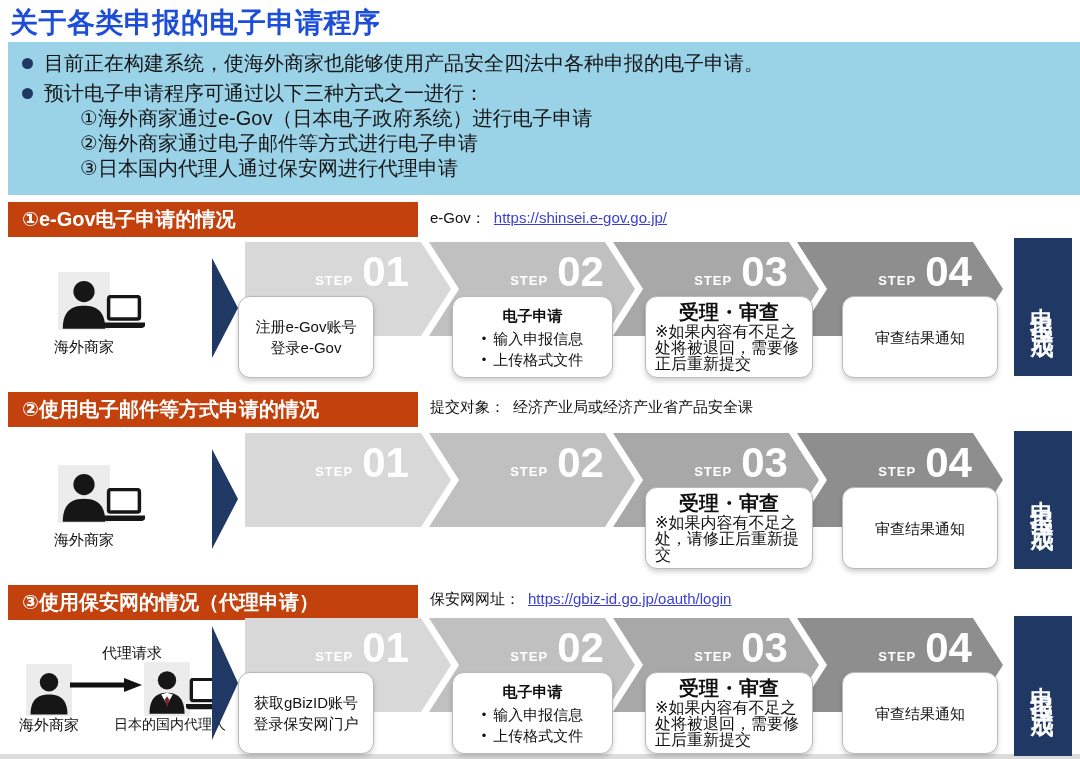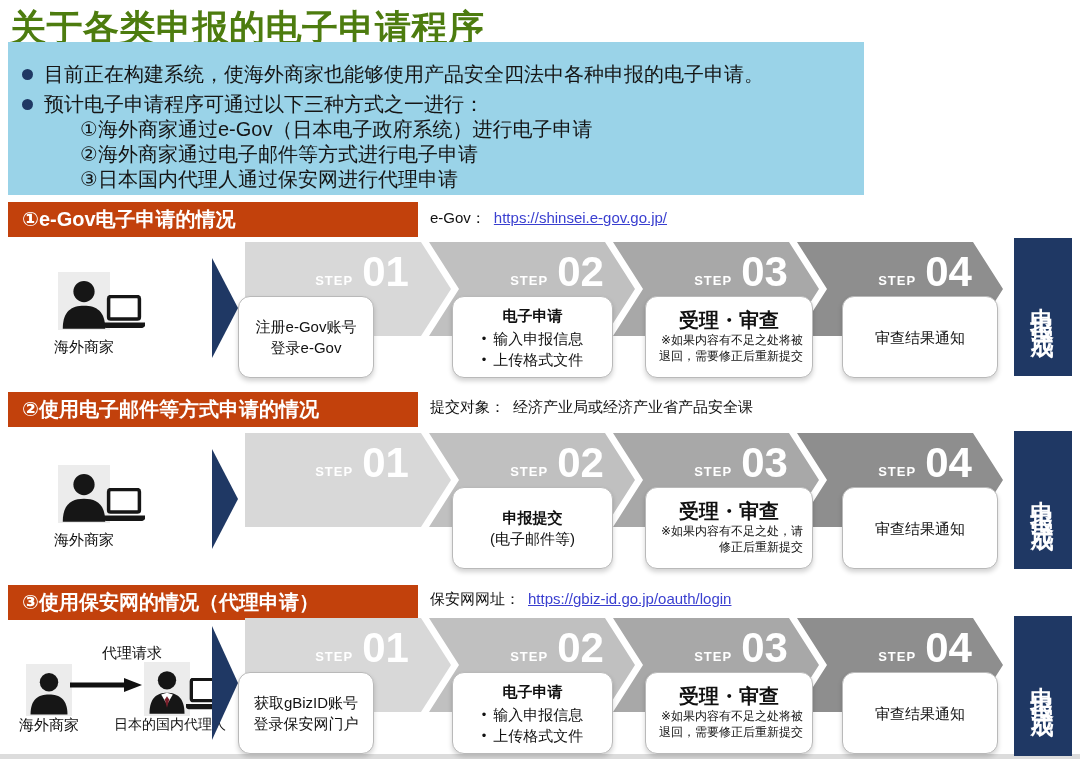--- a/index.html
+++ b/index.html
@@ -1,21 +1,21 @@
 <!DOCTYPE html>
 <html><head>
 <meta charset="utf-8">
 <style>
   html,body { margin:0; padding:0; background:#fff; }
   body { font-family:"Liberation Sans","DejaVu Sans",sans-serif; color:#111; }
   #stage { position:relative; width:1080px; height:759px; background:#ffffff; overflow:hidden; }
 
-  .page-title { position:absolute; left:10px; top:4px; font-size:36px; font-weight:800; color:#4d7c0f; letter-spacing:0.5px; }
-
-  .intro { position:absolute; left:8px; top:42px; width:856px; height:153px; background:#9ad3e8; box-sizing:border-box; padding:15px 14px 0 14px; font-size:20px; color:#151515; }
+  .page-title { position:absolute; left:10px; top:4px; font-size:28px; font-weight:800; color:#1d4ed8; letter-spacing:0.5px; }
+
+  .intro { position:absolute; left:8px; top:42px; width:1072px; height:153px; background:#9ad3e8; box-sizing:border-box; padding:4px 14px 0 14px; font-size:20px; color:#151515; }
   .ib { display:flex; align-items:flex-start; gap:11px; margin-top:5px; line-height:25px; }
   .dot { width:11px; height:11px; border-radius:50%; background:#1f3864; margin-top:7px; flex:none; }
   .sub { margin-left:58px; line-height:25px; }
 
   .sec-header { position:absolute; left:8px; width:410px; height:35px; background:#c2410c; color:#fff; font-size:20px; font-weight:bold; display:flex; align-items:center; padding-left:14px; box-sizing:border-box; }
 
   .info { position:absolute; left:430px; font-size:15px; display:flex; gap:8px; align-items:baseline; white-space:nowrap; }
   .info-label { color:#111; }
   .link { color:#3a3fd0; text-decoration:underline; cursor:pointer; }
 
@@ -31,21 +31,21 @@
   .stepnum { font-size:42px; font-weight:bold; line-height:1; }
 
   .sbox { position:absolute; top:54px; height:82px; background:#fff; border:1px solid #b9b9b9; border-radius:12px; box-shadow:0 3px 5px rgba(0,0,0,0.18); display:flex; flex-direction:column; justify-content:center; align-items:center; box-sizing:border-box; z-index:3; font-size:15px; }
   .bx1 { left:238px; width:136px; } .bx2 { left:452px; width:161px; } .bx3 { left:645px; width:168px; } .bx4 { left:842px; width:156px; }
   .bline { line-height:21px; text-align:center; }
   .btitle { font-weight:bold; line-height:21px; }
   .btitle3 { font-weight:600; font-size:20px; line-height:20px; }
   .bullets { display:flex; flex-direction:column; align-items:flex-start; margin-top:2px; }
   .bul { display:flex; gap:7px; align-items:flex-start; line-height:21px; }
   .bdot { font-size:13px; line-height:21px; }
-  .bnote { font-size:12px; line-height:16px; text-align:right; padding:0 9px; margin-top:2px; }
+  .bnote { font-size:16px; line-height:16px; text-align:left; padding:0 9px; margin-top:2px; }
 
   .result { position:absolute; left:1014px; width:58px; background:#1f3864; color:#fff; display:flex; align-items:center; justify-content:center; writing-mode:vertical-rl; text-orientation:upright; font-size:23px; font-weight:bold; letter-spacing:9px; z-index:2; }
 
   .flowarrow { position:absolute; left:212px; width:26px; background:#1f3864; clip-path:polygon(0 0,100% 50%,0 100%); }
 
   .ptile { position:absolute; background:#ececec; display:flex; align-items:flex-end; justify-content:center; }
   .actor-label { position:absolute; text-align:center; font-size:15px; color:#111; }
   .relay-label { position:absolute; text-align:right; font-size:15px; color:#111; }
 
   .bottom-edge { position:absolute; left:0; top:754px; width:1080px; height:5px; background:#dcdcdc; z-index:0; }
@@ -193,24 +193,20 @@
           <span class="stepnum">03</span>
         </div>
     </div>
     <div class="chev chev-next c4" style="left:797px">
       <div class="steptext">
           <span class="steplabel">STEP</span>
           <span class="stepnum">04</span>
         </div>
     </div>
 
-    <div class="sbox bx2">
-      <div class="btitle">申报提交</div>
-      <div class="bline">(电子邮件等)</div>
-    </div>
     <div class="sbox bx3">
       <div class="btitle3">受理・审查</div>
       <div class="bnote">※如果内容有不足之处，请修正后重新提交</div>
     </div>
     <div class="sbox bx4">
       <div class="bline">审查结果通知</div>
     </div>
 
     <div class="result" style="top:-2px; height:138px;">申报完成</div>
   </div>

